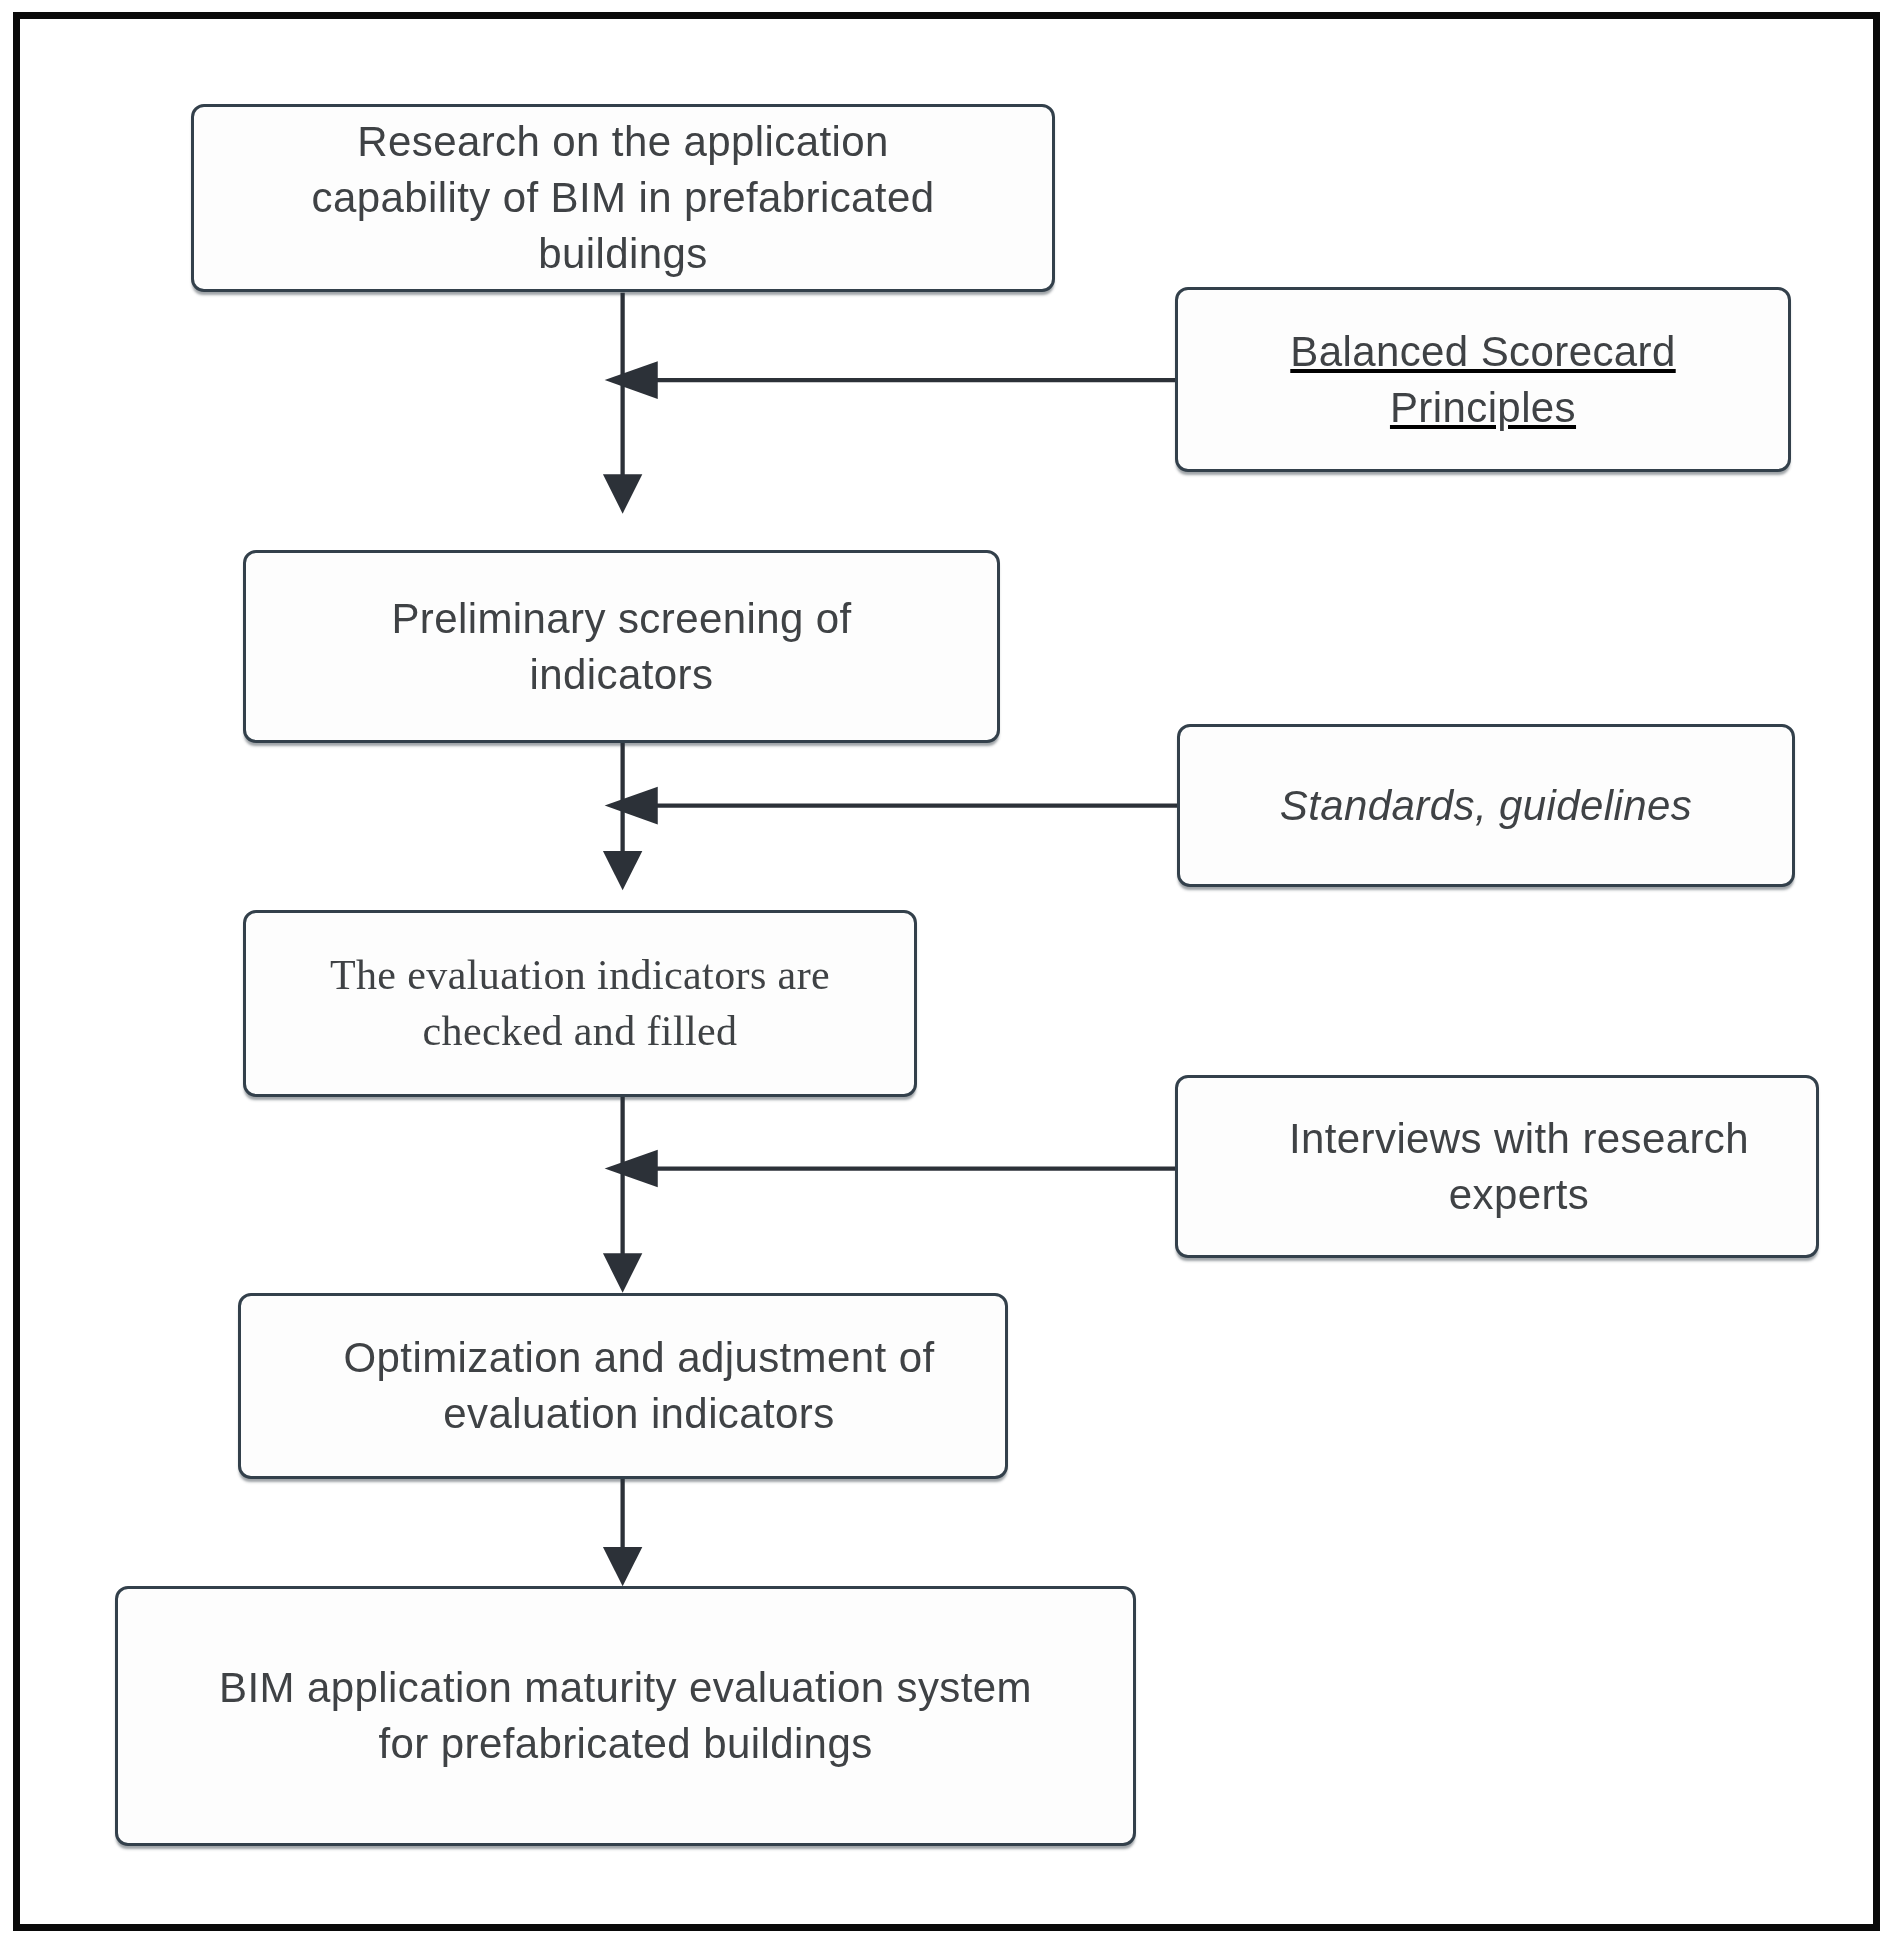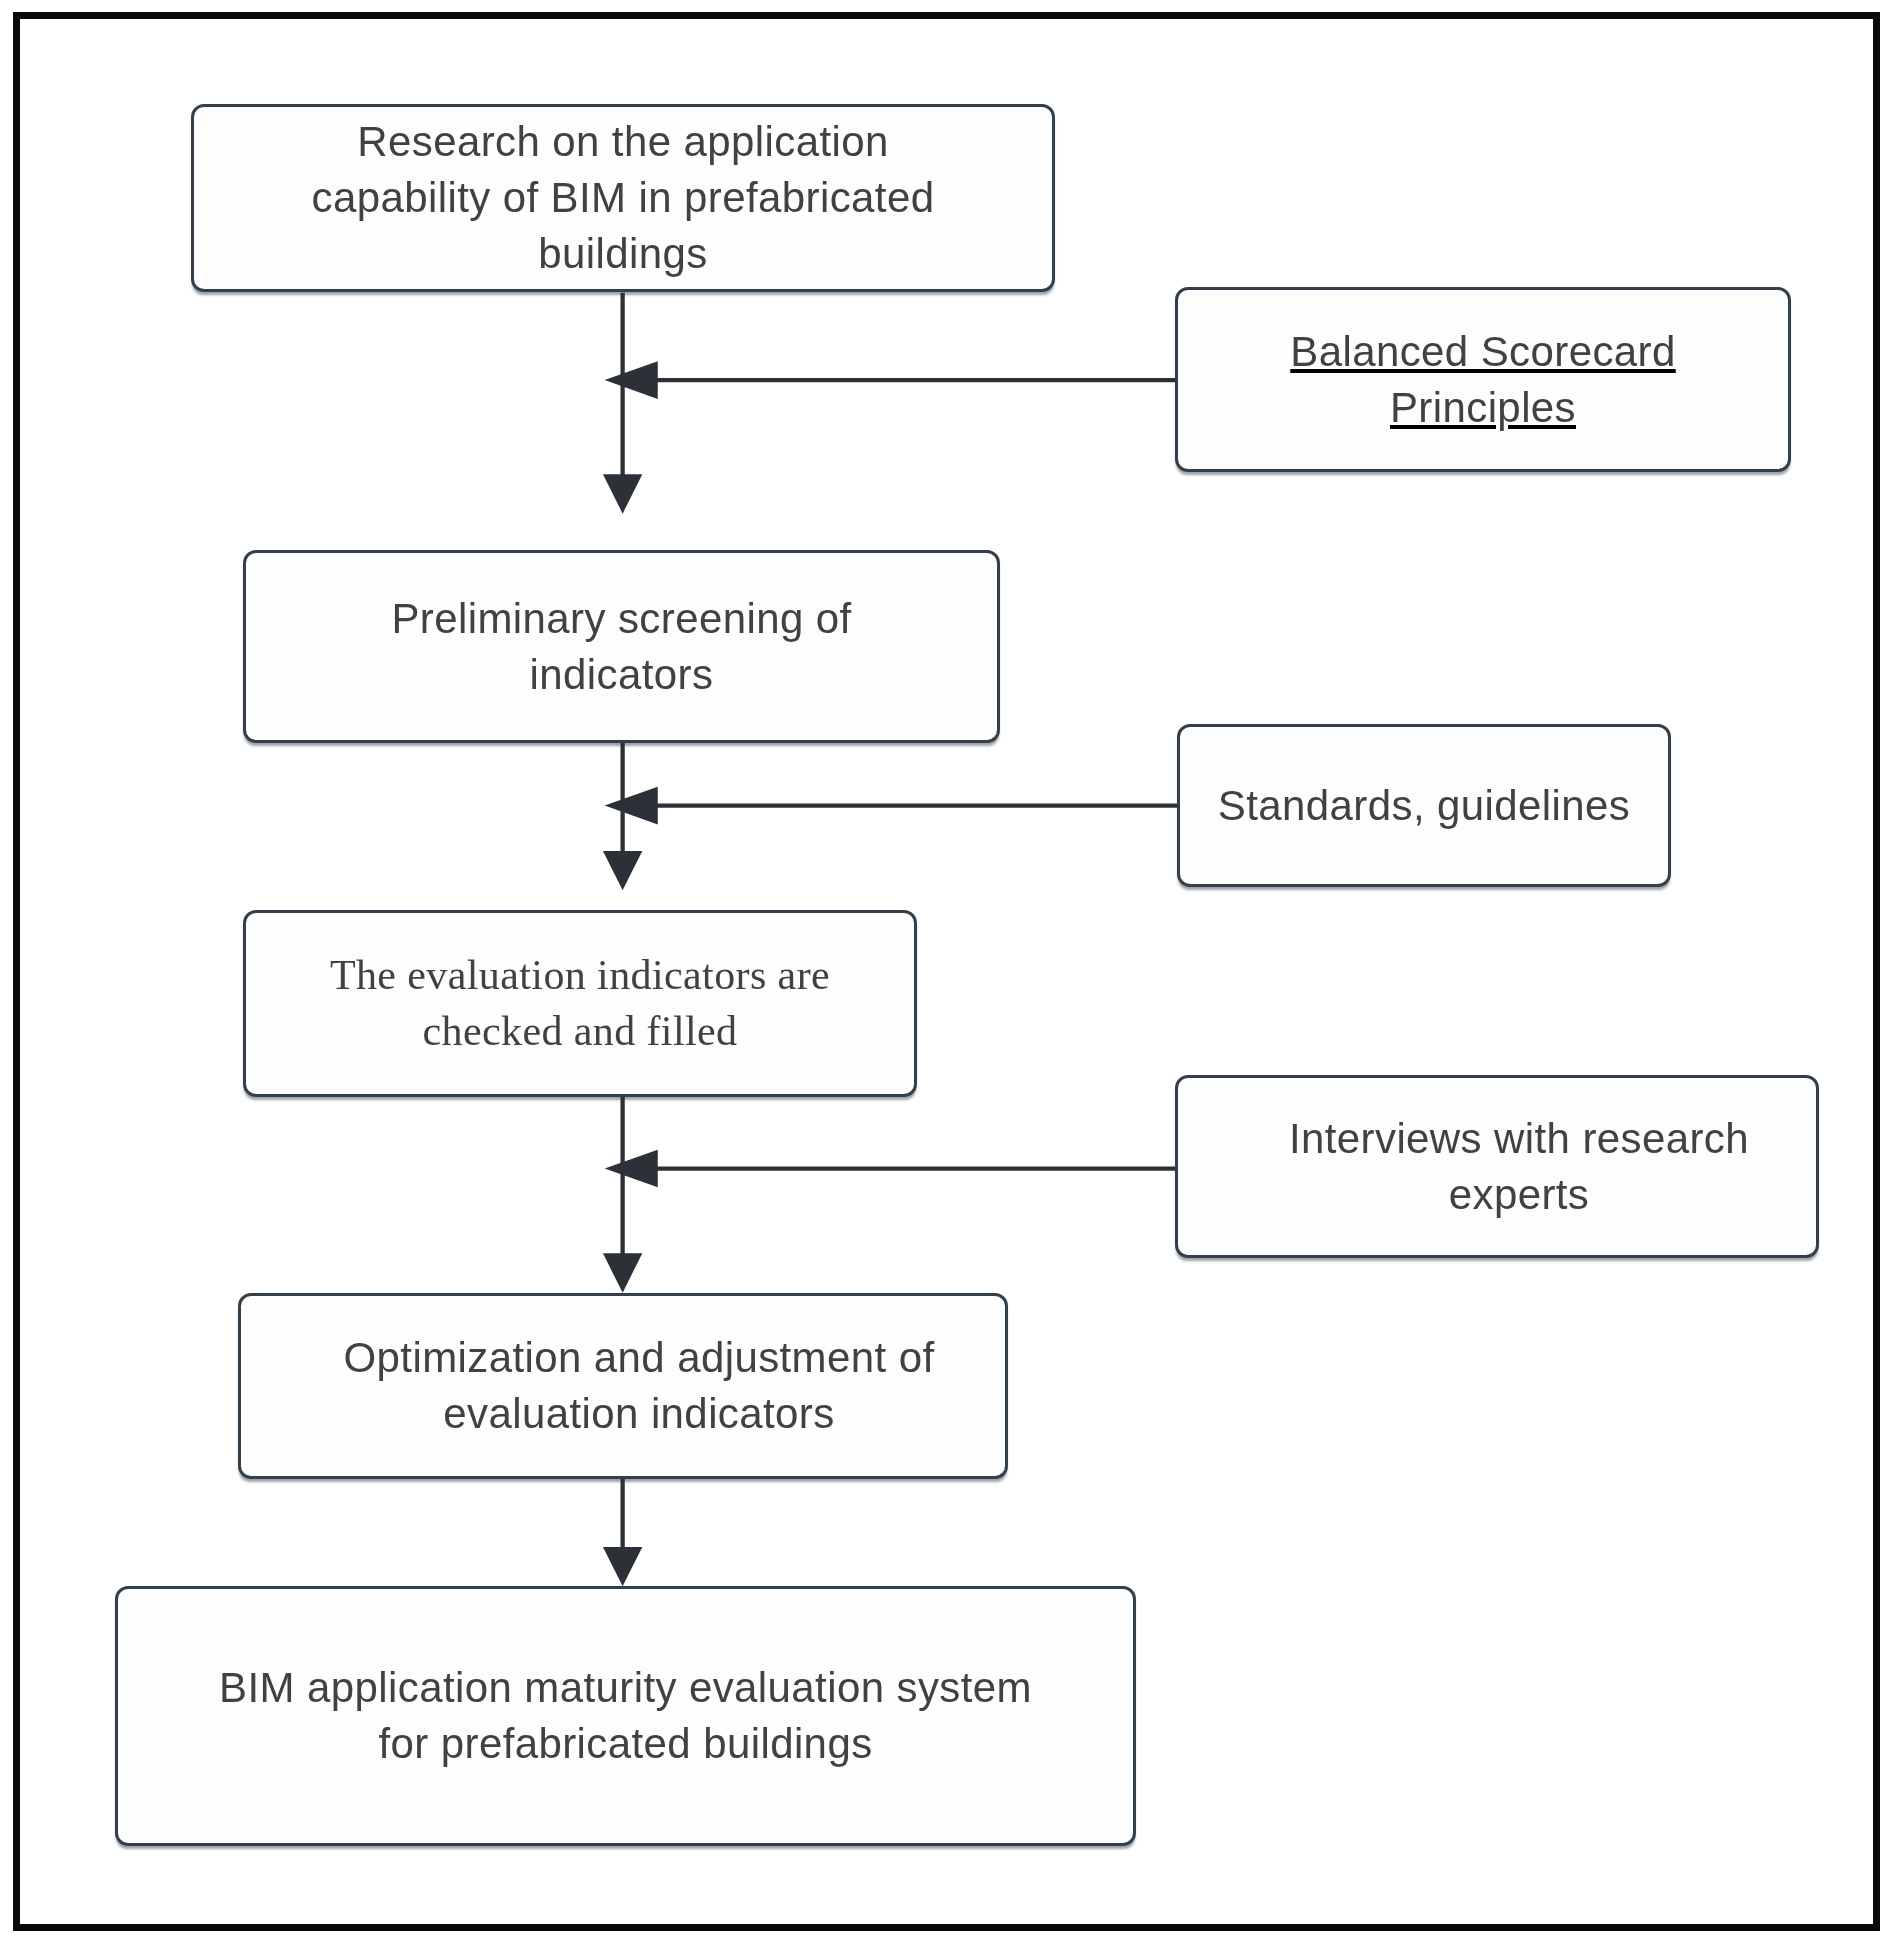--- a/index.html
+++ b/index.html
@@ -58,21 +58,21 @@
     padding:0 26px;
   }
   
   .box-research     {left:191px;  top:104px;  width:864px; height:188px;}
   .box-screening    {left:243px;  top:514px;  width:757px;  height:193px;margin-top:36px;}
   .box-checked      {left:243px;  top:910px; width:674px;  height:187px;font-family:Liberation Serif, serif;}
   .box-optimization {left:238px;  top:1293px; width:770px;  height:186px;padding-left:32px;}
   .box-maturity     {left:115px;  top:1586px; width:1021px; height:260px;}
   
   .box-bsc          {left:1175px; top:287px;  width:616px;  height:185px;text-decoration:underline;}
-  .box-standards    {left:1177px; top:724px;  width:494px;  height:163px;}
+  .box-standards    {left:1177px; top:724px;  width:618px;  height:163px;font-style:italic;}
   .box-interviews   {left:1175px; top:1075px; width:644px;  height:183px;padding-left:44px;}
 </style>
 </head>
 <body>
 
 <svg class="connectors" viewBox="0 0 2213 2272" aria-hidden="true">
 
   <g>
     <line x1="727" y1="342" x2="727" y2="560"></line>
     <polygon points="704,554 750,554 727,600"></polygon>

